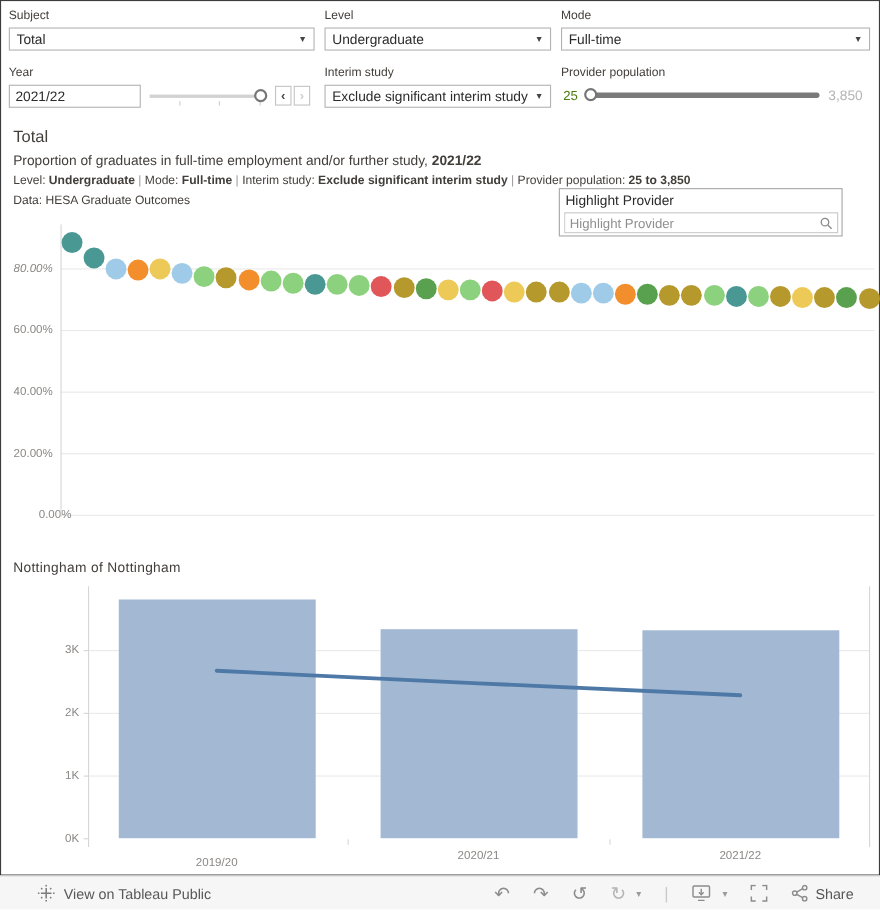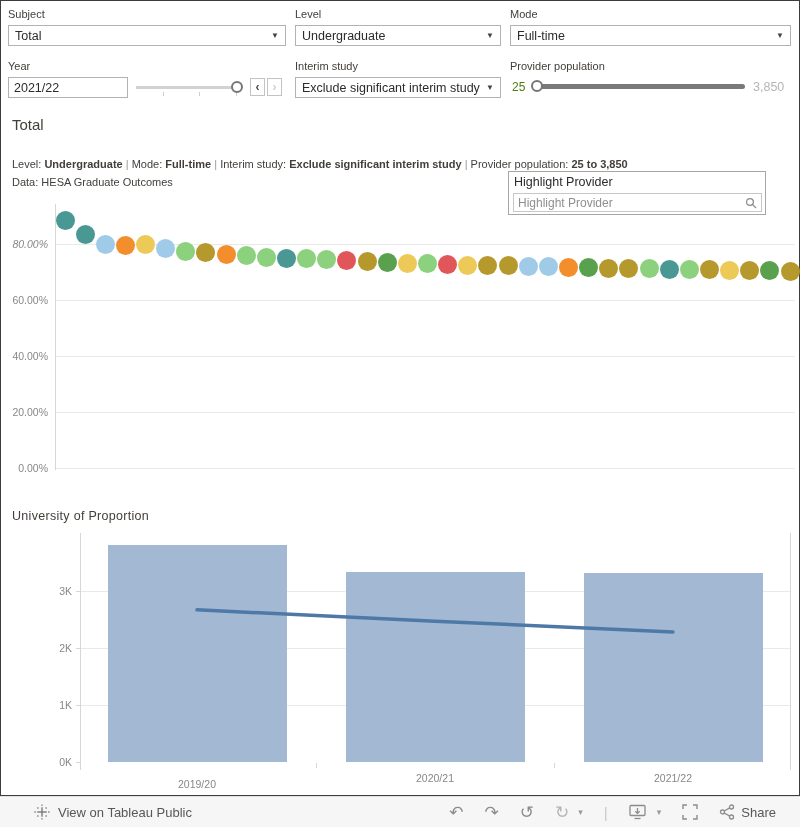--- a/index.html
+++ b/index.html
@@ -112,26 +112,27 @@
     <span class="dd-caret">▼</span>
   </div>
 
   <div class="flabel" style="left:510px;top:60px">Provider population</div>
   <div class="pp-min" style="left:512px;top:80px">25</div>
   <div class="pp-track" style="left:540px;top:84px;width:205px"></div>
   <div class="slider-handle" style="left:531px;top:80px"></div>
   <div class="pp-max" style="left:753px;top:80px">3,850</div>
 
   <div class="h-title">Total</div>
+  <div class="h-sub"><span>Proportion of graduates in full-time employment and/or further study, </span><span class="bold">2021/22</span></div>
   <div class="h-meta"><span>Level: </span><span class="bold">Undergraduate</span><span class="meta-sep"> | </span><span>Mode: </span><span class="bold">Full-time</span><span class="meta-sep"> | </span><span>Interim study: </span><span class="bold">Exclude significant interim study</span><span class="meta-sep"> | </span><span>Provider population: </span><span class="bold">25 to 3,850</span></div>
   <div class="h-data">Data: HESA Graduate Outcomes</div>
 
   <div id="scatter" style="position:absolute;left:0;top:0;width:800px;height:500px">
       <div class="gridline" style="left: 55px; top: 468px; width: 740px;"></div>
-      <div class="ytick" style="left: 0px; top: 462px; width: 48px;">0.00%</div>
+      <div class="ytick" style="left: 17px; top: 462px; width: 48px;">0.00%</div>
       <div class="gridline" style="left: 55px; top: 412px; width: 740px;"></div>
       <div class="ytick" style="left: 0px; top: 406px; width: 48px;">20.00%</div>
       <div class="gridline" style="left: 55px; top: 356px; width: 740px;"></div>
       <div class="ytick" style="left: 0px; top: 350px; width: 48px;">40.00%</div>
       <div class="gridline" style="left: 55px; top: 300px; width: 740px;"></div>
       <div class="ytick" style="left: 0px; top: 294px; width: 48px;">60.00%</div>
       <div class="gridline" style="left: 55px; top: 244px; width: 740px;"></div>
       <div class="ytick" style="left: 0px; top: 238px; width: 48px; font-style: italic;">80.00%</div>
       <div class="axis-v" style="left: 55px; top: 204px; height: 266px;"></div>
       <div class="dot" style="left: 55.5px; top: 210.7px; width: 19px; height: 19px; background: rgb(73, 152, 148);"></div>
@@ -179,21 +180,21 @@
       <input class="hl-input" placeholder="Highlight Provider" style="">
       <span class="hl-search">
         <svg width="12" height="12" viewBox="0 0 12 12">
             <circle cx="5" cy="5" r="3.4" fill="none" stroke="#8a8a8a" stroke-width="1.2"></circle>
             <line x1="7.7" y1="7.7" x2="11" y2="11" stroke="#8a8a8a" stroke-width="1.2"></line>
           </svg>
       </span>
     </div>
   </div>
 
-  <div class="bc-title">University of Proportion</div>
+  <div class="bc-title">Nottingham of Nottingham</div>
   <div id="barchart" style="position: absolute; left: 0px; top: 500px; width: 800px; height: 295px; pointer-events: none;">
       <div class="ytick" style="left: 30px; top: 256px; width: 42px;">0K</div>
       <div class="axis-tick" style="left: 76px; top: 262px; width: 4px; height: 1px;"></div>
       <div class="gridline" style="left: 80px; top: 205px; width: 710px;"></div>
       <div class="ytick" style="left: 30px; top: 199px; width: 42px;">1K</div>
       <div class="axis-tick" style="left: 76px; top: 205px; width: 4px; height: 1px;"></div>
       <div class="gridline" style="left: 80px; top: 148px; width: 710px;"></div>
       <div class="ytick" style="left: 30px; top: 142px; width: 42px;">2K</div>
       <div class="axis-tick" style="left: 76px; top: 148px; width: 4px; height: 1px;"></div>
       <div class="gridline" style="left: 80px; top: 91px; width: 710px;"></div>

